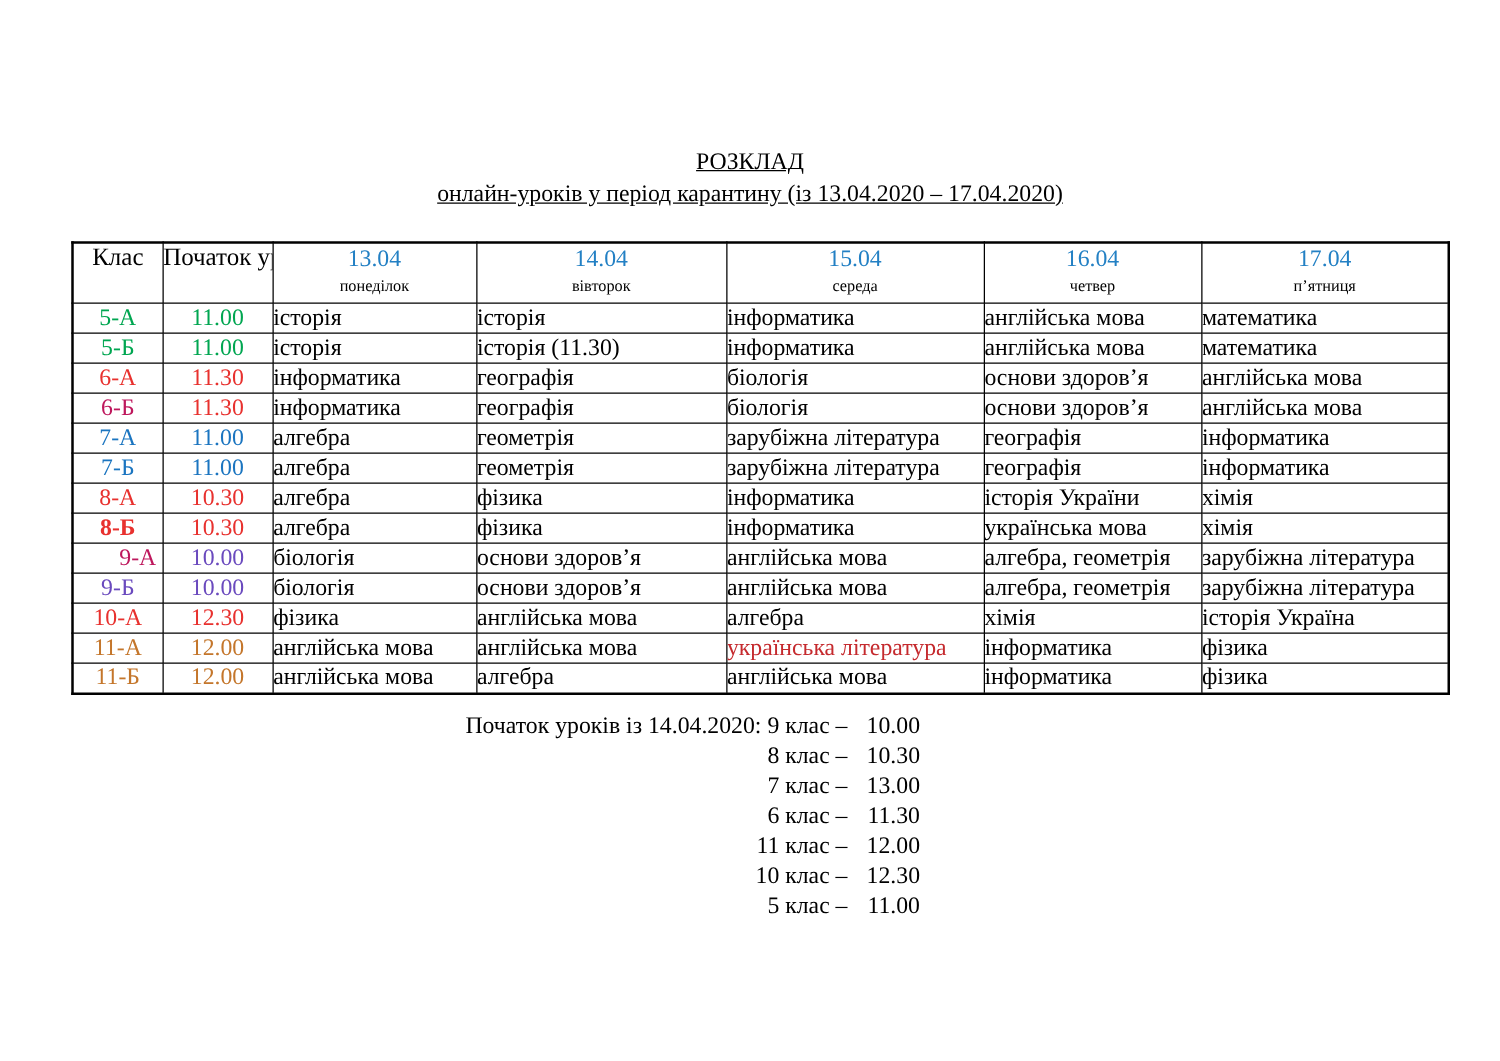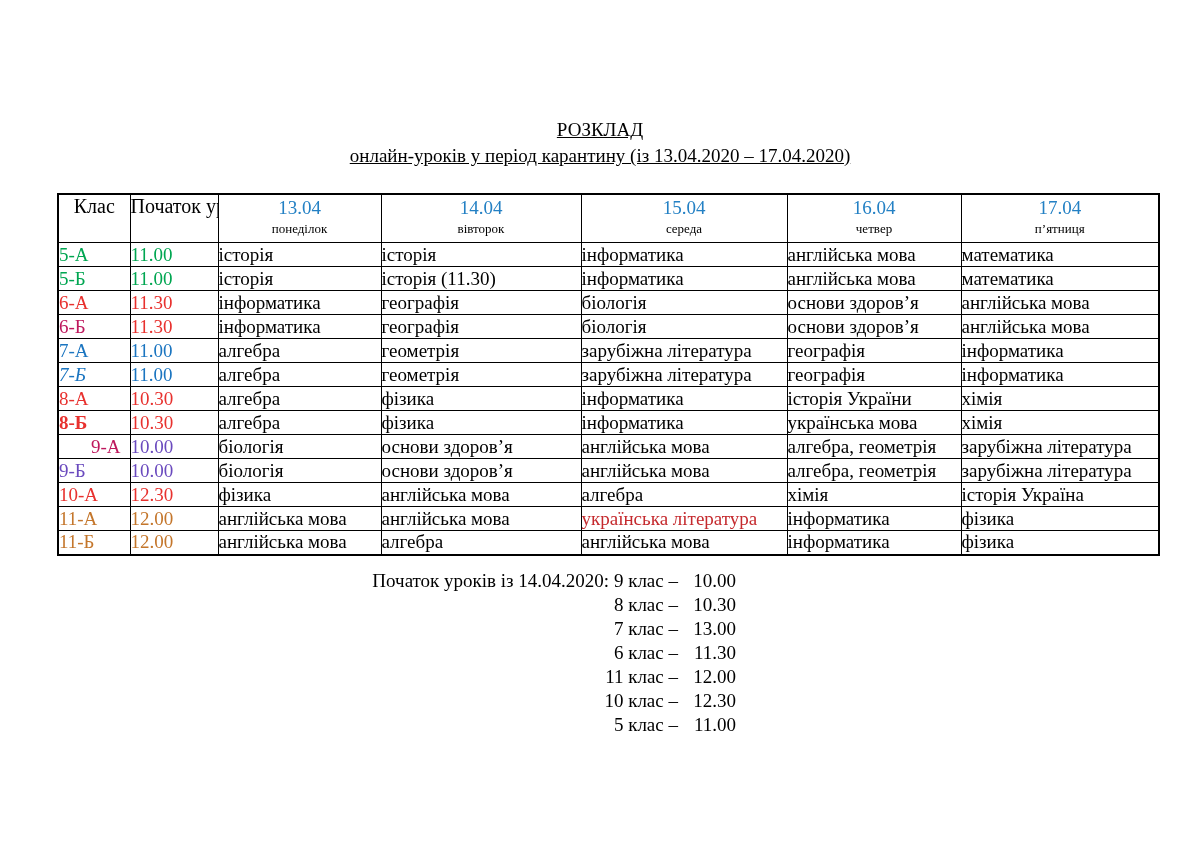--- a/index.html
+++ b/index.html
@@ -32,21 +32,21 @@
     white-space: nowrap;
   }
   thead th { height: 47px; vertical-align: top; text-align: center; }
   th.h-class, th.h-start { font-size: 20px; padding-top: 3px; line-height: 23px; }
   th.h-start { white-space: normal; }
   .day-date { display: block; font-size: 19px; line-height: 25px; color: var(--header-blue, #2380C4); text-align: center; }
   .day-name { display: block; font-size: 13px; line-height: 17px; color: #000; }
 
   tbody tr { height: 24px; }
   tbody td { font-size: 19px; line-height: 22px; vertical-align: middle; }
-  td.c-class, td.c-time { text-align: left; }
+  td.c-class, td.c-time { text-align: center; }
   td.c-lesson { text-align: left; padding-left: 7px; }
 
   .footer-block {
     position: absolute; top: 569px; right: 464px;
     text-align: right; font-size: 19px; line-height: 24px;
     white-space: nowrap;
   }
   .footer-line { height: 24px; }
   .fl-time { display: inline-block; width: 58px; text-align: right; }
 </style>
@@ -136,21 +136,21 @@
         <tr>
           <td class="c-class" style="color: rgb(27, 117, 192);">7-А</td>
           <td class="c-time" style="color: rgb(27, 117, 192);">11.00</td>
           <td class="c-lesson">алгебра</td>
           <td class="c-lesson">геометрія</td>
           <td class="c-lesson">зарубіжна література</td>
           <td class="c-lesson">географія</td>
           <td class="c-lesson">інформатика</td>
         </tr>
         <tr>
-          <td class="c-class" style="color: rgb(27, 117, 192); font-style: italic;">7-Б</td>
+          <td class="c-class" style="color: rgb(27, 117, 192);">7-Б</td>
           <td class="c-time" style="color: rgb(27, 117, 192);">11.00</td>
           <td class="c-lesson">алгебра</td>
           <td class="c-lesson">геометрія</td>
           <td class="c-lesson">зарубіжна література</td>
           <td class="c-lesson">географія</td>
           <td class="c-lesson">інформатика</td>
         </tr>
         <tr>
           <td class="c-class" style="color: rgb(232, 49, 46);">8-А</td>
           <td class="c-time" style="color: rgb(232, 49, 46);">10.30</td>

